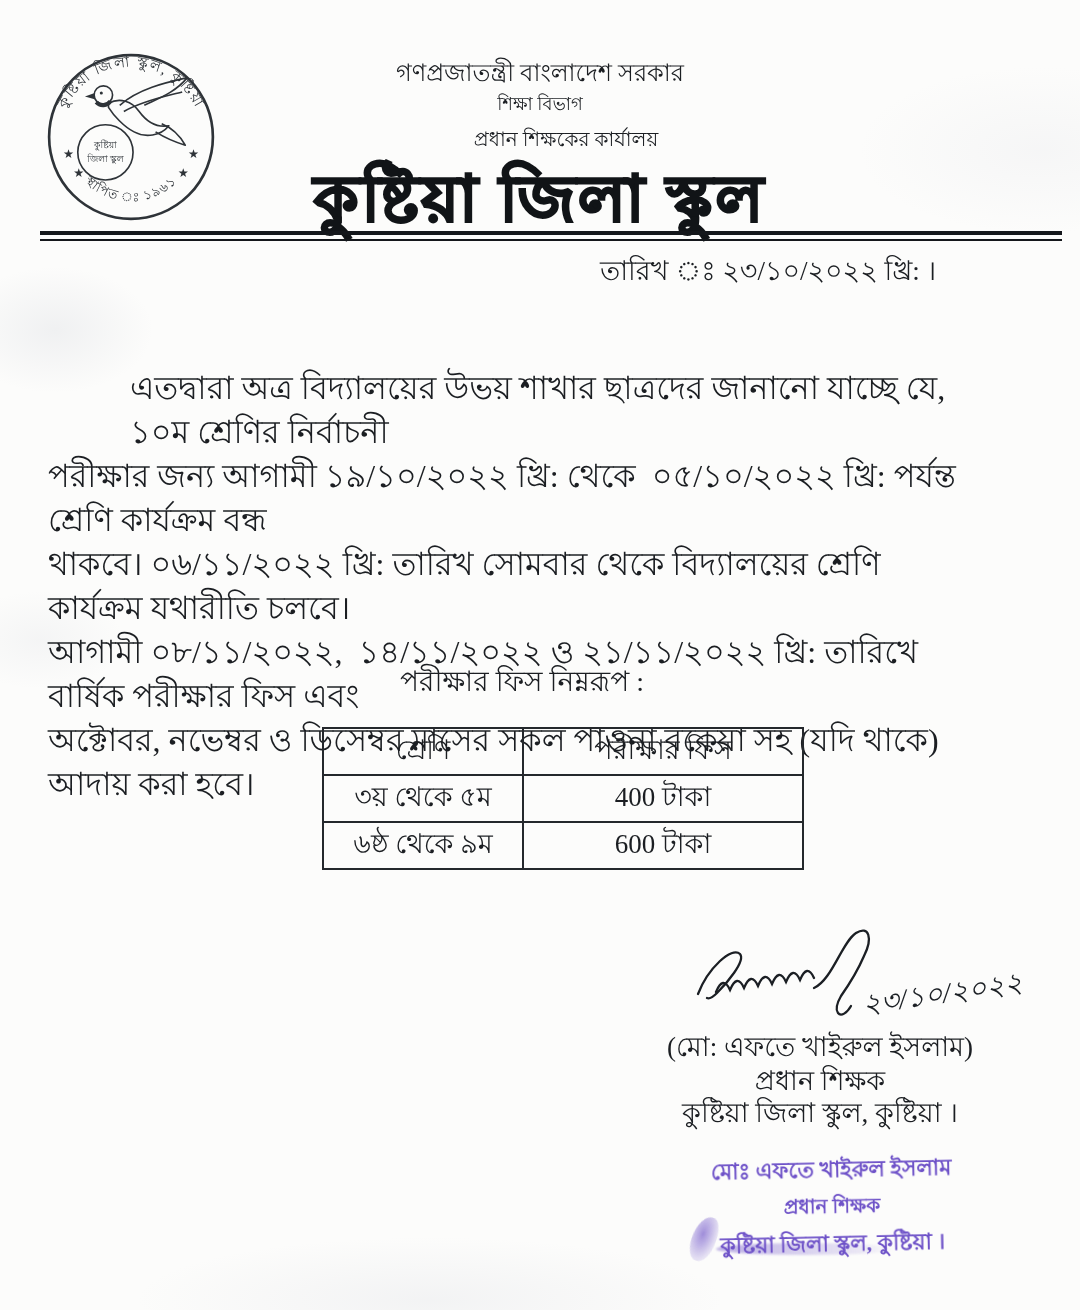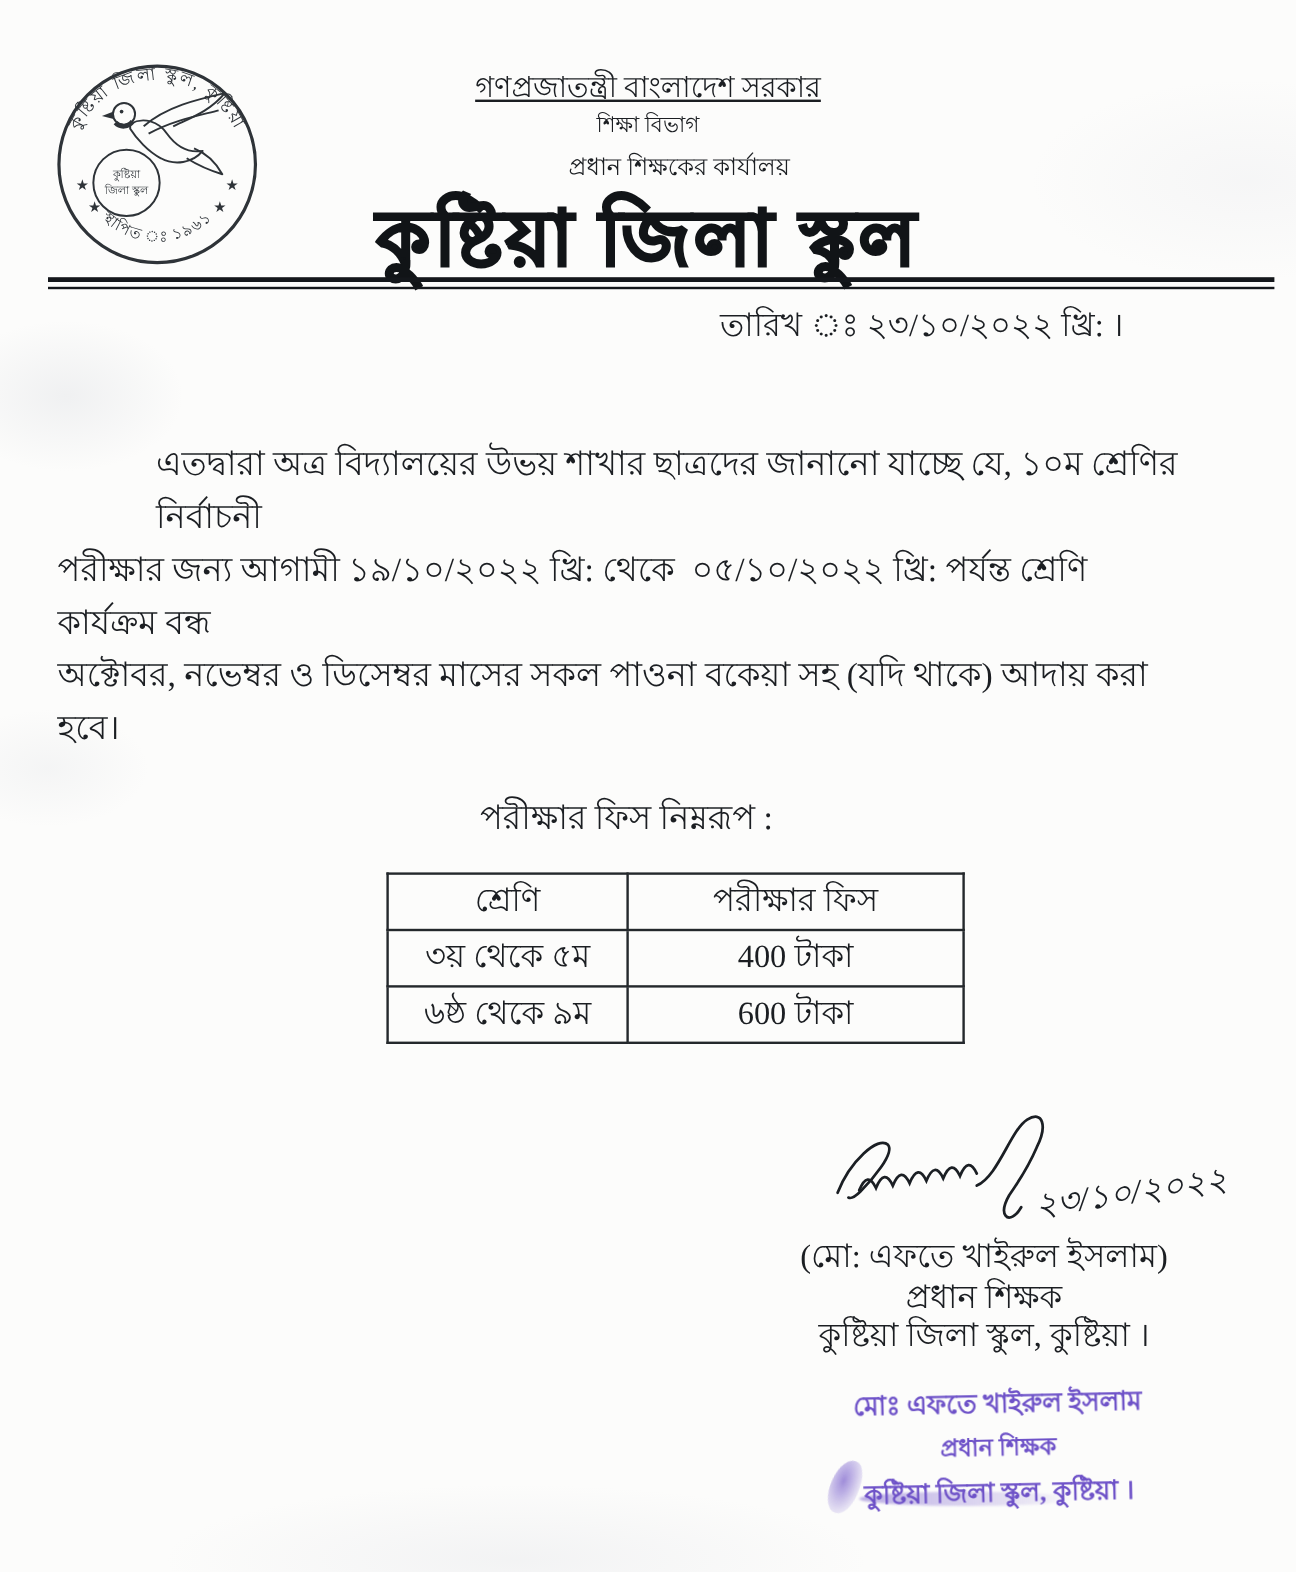--- a/index.html
+++ b/index.html
@@ -10,35 +10,35 @@
       radial-gradient(ellipse 140px 90px at 55px 330px, rgba(175,180,192,.16), transparent 70%),
       radial-gradient(ellipse 120px 70px at 40px 640px, rgba(175,180,192,.10), transparent 70%),
       radial-gradient(ellipse 260px 120px at 1040px 150px, rgba(190,192,205,.10), transparent 70%),
       radial-gradient(ellipse 420px 90px at 430px 1300px, rgba(185,188,200,.14), transparent 70%);
     overflow:hidden;
     font-family:"Liberation Serif","DejaVu Sans",sans-serif;
     color:#1b1e22;
   }
   .abs{position:absolute;}
   .ctr{text-align:center;}
-  .hdr1{left:0;top:54px;width:1080px;font-size:24px;text-decoration:underline;}
+  .hdr1{left:0;top:54px;width:1080px;font-size:24px;}
   .hdr2{left:0;top:90px;width:1080px;font-size:18px;}
   .hdr3{left:0;top:124px;width:1080px;font-size:20px;margin-left:26px;}
   .school-title{
     left:140px;top:150px;width:800px;font-size:64px;font-weight:bold;
     letter-spacing:3px;color:#111417;
     -webkit-text-stroke:2.2px #111417;
     white-space:nowrap;text-align:center;
   }
   .double-rule{
     left:40px;top:231px;width:1022px;height:4px;
     border-top:4px solid #14171b;border-bottom:2px solid #14171b;
   }
   .date-line{left:600px;top:250px;width:322px;font-size:27px;text-align:right;white-space:nowrap;}
-  .body-text{left:48px;top:366px;width:934px;font-size:28px;line-height:44px;}
+  .body-text{left:48px;top:366px;width:934px;font-size:32px;line-height:44px;}
   .bline{white-space:pre-wrap;}
   .bline.indent{padding-left:82px;}
   .fees-heading{left:322px;top:660px;width:400px;font-size:28px;text-align:center;white-space:nowrap;}
   table.fees{
     position:absolute;left:322px;top:727px;border-collapse:collapse;
     font-size:27px;color:#1b1e22;
   }
   table.fees td{
     border:2px solid #24282c;text-align:center;padding:0 8px;
   }
@@ -108,20 +108,22 @@
   <div class="abs ctr hdr2">শিক্ষা বিভাগ</div>
   <div class="abs ctr hdr3">প্রধান শিক্ষকের কার্যালয়</div>
   <div class="abs school-title">কুষ্টিয়া জিলা স্কুল</div>
   <div class="abs double-rule"></div>
 
   <div class="abs date-line">তারিখ ঃ ২৩/১০/২০২২ খ্রি: ।</div>
 
   <div class="abs body-text">
     <div class="bline indent">এতদ্বারা অত্র বিদ্যালয়ের উভয় শাখার ছাত্রদের জানানো যাচ্ছে যে, ১০ম শ্রেণির নির্বাচনী</div>
     <div class="bline">পরীক্ষার জন্য আগামী ১৯/১০/২০২২ খ্রি: থেকে  ০৫/১০/২০২২ খ্রি: পর্যন্ত শ্রেণি কার্যক্রম বন্ধ</div>
+    <div class="bline">থাকবে। ০৬/১১/২০২২ খ্রি: তারিখ সোমবার থেকে বিদ্যালয়ের শ্রেণি কার্যক্রম যথারীতি চলবে।</div>
+    <div class="bline">আগামী ০৮/১১/২০২২,  ১৪/১১/২০২২ ও ২১/১১/২০২২ খ্রি: তারিখে বার্ষিক পরীক্ষার ফিস এবং</div>
     <div class="bline">অক্টোবর, নভেম্বর ও ডিসেম্বর মাসের সকল পাওনা বকেয়া সহ (যদি থাকে) আদায় করা হবে।</div>
   </div>
 
   <div class="abs fees-heading">পরীক্ষার ফিস নিম্নরূপ :</div>
 
   <table class="fees">
     <tbody>
       <tr>
         <td class="c1">শ্রেণি</td>
         <td class="c2">পরীক্ষার ফিস</td>

